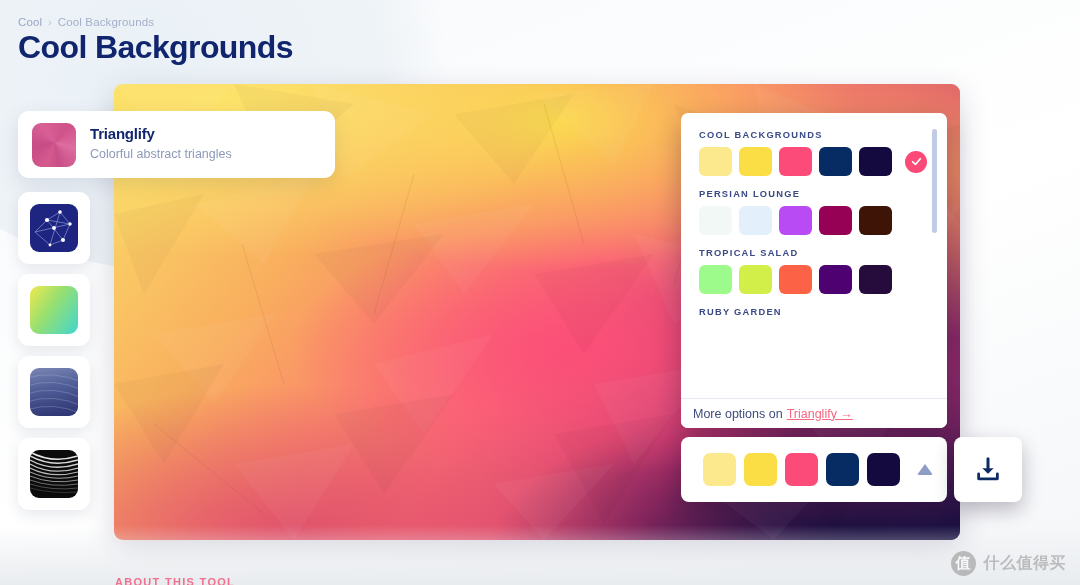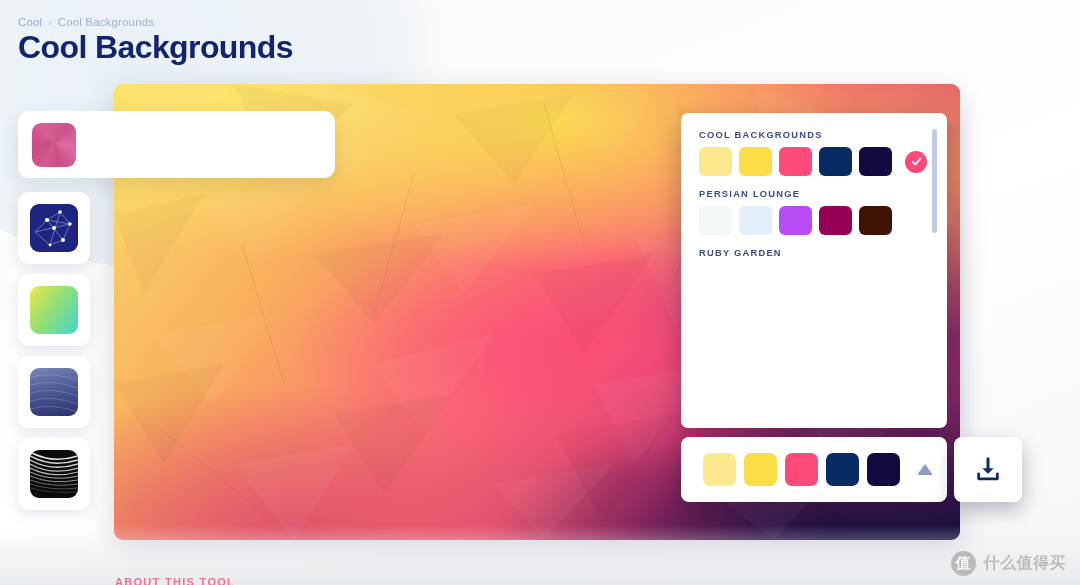--- a/index.html
+++ b/index.html
@@ -288,20 +288,24 @@
         <path d="M430,20 L470,160"></path>
         <path d="M600,60 L560,200"></path>
         <path d="M40,340 L150,430"></path>
         <path d="M720,100 L790,230"></path>
       </g>
     </svg>
   </div>
 
   <div class="tool-card">
     <div class="tool-thumb"></div>
+    <div class="tool-text">
+      <div class="tool-name">Trianglify</div>
+      <div class="tool-desc">Colorful abstract triangles</div>
+    </div>
   </div>
 
   <div class="rail">
 
     <div class="rail-card">
       <div class="rail-inner thumb-low-poly">
         <svg width="48" height="48" viewBox="0 0 48 48">
           <g stroke="#8f9ad6" stroke-width="0.8" fill="none" opacity="0.85">
             <path d="M5,28 L17,16 L30,8 L40,20 L33,36 L20,41 Z"></path>
             <path d="M17,16 L33,36 M30,8 L20,41 M5,28 L40,20 M17,16 L40,20"></path>
@@ -378,25 +382,39 @@
           <div class="palette-label">PERSIAN LOUNGE</div>
           <div class="swatch-row">
             <div class="swatch" title="#F1F8F6" style="background: rgb(241, 248, 246);"></div>
             <div class="swatch" title="#E3F0FC" style="background: rgb(227, 240, 252);"></div>
             <div class="swatch" title="#B94BF5" style="background: rgb(185, 75, 245);"></div>
             <div class="swatch" title="#960055" style="background: rgb(150, 0, 85);"></div>
             <div class="swatch" title="#3D1405" style="background: rgb(61, 20, 5);"></div>
           </div>
         </div>
         <div class="palette-group">
+          <div class="palette-label">TROPICAL SALAD</div>
+          <div class="swatch-row">
+            <div class="swatch" title="#9DFB8C" style="background: rgb(157, 251, 140);"></div>
+            <div class="swatch" title="#D2EE48" style="background: rgb(210, 238, 72);"></div>
+            <div class="swatch" title="#FC6246" style="background: rgb(252, 98, 70);"></div>
+            <div class="swatch" title="#4E0271" style="background: rgb(78, 2, 113);"></div>
+            <div class="swatch" title="#260B3D" style="background: rgb(38, 11, 61);"></div>
+          </div>
+        </div>
+        <div class="palette-group">
           <div class="palette-label">RUBY GARDEN</div>
         </div>
       </div>
     <div class="palette-track">
       <div class="palette-thumb"></div>
+    </div>
+    <div class="palette-footer">
+      <span>More options on</span>
+      <a class="more-link" href="#">Trianglify →</a>
     </div>
   </div>
 
   <div class="bottom-bar" id="bottom-bar">
       <div class="bar-swatch" title="#FCE98E" style="background: rgb(252, 233, 142);"></div>
       <div class="bar-swatch" title="#FBDD46" style="background: rgb(251, 221, 70);"></div>
       <div class="bar-swatch" title="#FD4B79" style="background: rgb(253, 75, 121);"></div>
       <div class="bar-swatch" title="#072C63" style="background: rgb(7, 44, 99);"></div>
       <div class="bar-swatch" title="#140A40" style="background: rgb(20, 10, 64);"></div>
       <div class="caret-up"></div>

